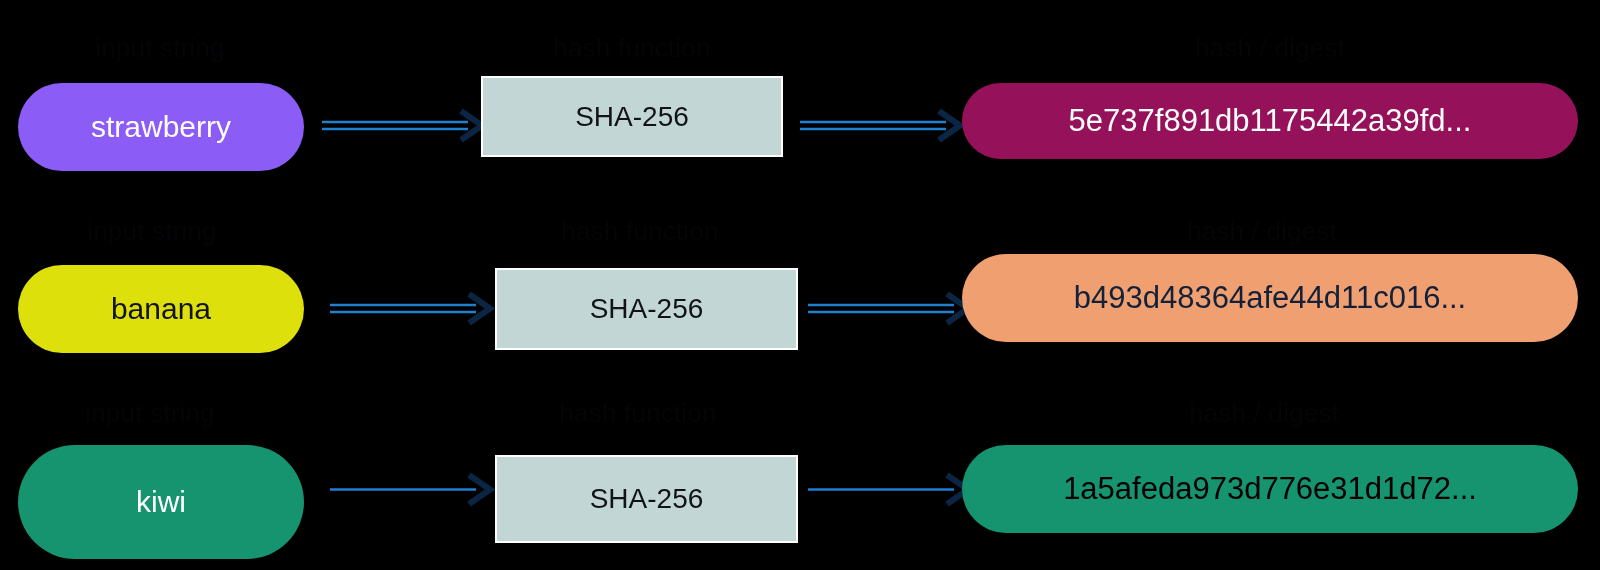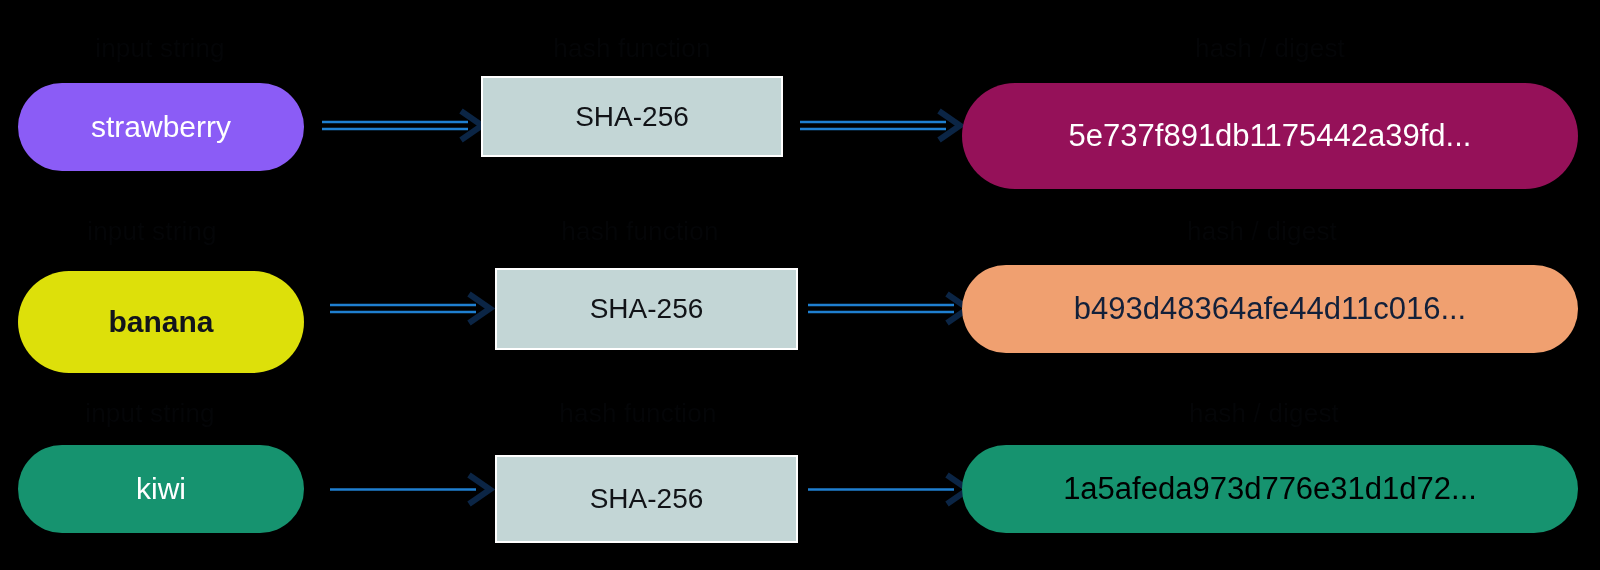--- a/index.html
+++ b/index.html
@@ -60,25 +60,25 @@
   <div class="arrow" style="left:800px;top:108px;width:162px;height:34px;">
     <svg width="162" height="34" viewBox="0 0 162 34">
       <line x1="0" y1="14" x2="146" y2="14" stroke="#1f7fd0" stroke-width="2.4"></line>
       <line x1="0" y1="21" x2="146" y2="21" stroke="#1f7fd0" stroke-width="2.4"></line>
       <polyline points="139,3 160,17.5 139,32" fill="none" stroke="#0b2545" stroke-width="6"></polyline>
     </svg>
   </div>
 
   <div class="caption" style="left:1270px;top:33px;">hash / digest</div>
 
-  <div class="pill pill-digest1 digest" style="left:962px;top:83px;width:616px;height:106px;text-align:right;">5e737f891db1175442a39fd...</div>
+  <div class="pill pill-digest1 digest" style="left:962px;top:83px;width:616px;height:76px;text-align:right;">5e737f891db1175442a39fd...</div>
 
   <div class="caption" style="left:152px;top:216px;">input string</div>
 
-  <div class="pill pill-banana" style="left:18px;top:271px;width:286px;height:102px;font-weight:bold;">banana</div>
+  <div class="pill pill-banana" style="left:18px;top:265px;width:286px;height:88px;">banana</div>
 
   <div class="arrow" style="left:330px;top:291px;width:162px;height:34px;">
     <svg width="162" height="34" viewBox="0 0 162 34">
       <line x1="0" y1="14" x2="146" y2="14" stroke="#1f7fd0" stroke-width="2.4"></line>
       <line x1="0" y1="21" x2="146" y2="21" stroke="#1f7fd0" stroke-width="2.4"></line>
       <polyline points="139,3 160,17.5 139,32" fill="none" stroke="#0b2545" stroke-width="6"></polyline>
     </svg>
   </div>
 
   <div class="caption" style="left:640px;top:216px;">hash function</div>
@@ -88,25 +88,25 @@
   <div class="arrow" style="left:808px;top:291px;width:162px;height:34px;">
     <svg width="162" height="34" viewBox="0 0 162 34">
       <line x1="0" y1="14" x2="146" y2="14" stroke="#1f7fd0" stroke-width="2.4"></line>
       <line x1="0" y1="21" x2="146" y2="21" stroke="#1f7fd0" stroke-width="2.4"></line>
       <polyline points="139,3 160,17.5 139,32" fill="none" stroke="#0b2545" stroke-width="6"></polyline>
     </svg>
   </div>
 
   <div class="caption" style="left:1262px;top:216px;">hash / digest</div>
 
-  <div class="pill pill-digest2 digest" style="left:962px;top:265px;width:616px;height:88px;">b493d48364afe44d11c016...</div>
+  <div class="pill pill-digest2 digest" style="left:962px;top:254px;width:616px;height:88px;">b493d48364afe44d11c016...</div>
 
   <div class="caption" style="left:150px;top:398px;">input string</div>
 
-  <div class="pill pill-kiwi" style="left:18px;top:445px;width:286px;height:88px;">kiwi</div>
+  <div class="pill pill-kiwi" style="left:18px;top:445px;width:286px;height:114px;">kiwi</div>
 
   <div class="arrow" style="left:330px;top:472px;width:162px;height:34px;">
     <svg width="162" height="34" viewBox="0 0 162 34">
       <line x1="0" y1="17.5" x2="146" y2="17.5" stroke="#1f7fd0" stroke-width="2.6"></line>
       <polyline points="139,3 160,17.5 139,32" fill="none" stroke="#0b2545" stroke-width="6"></polyline>
     </svg>
   </div>
 
   <div class="caption" style="left:638px;top:398px;">hash function</div>
 

